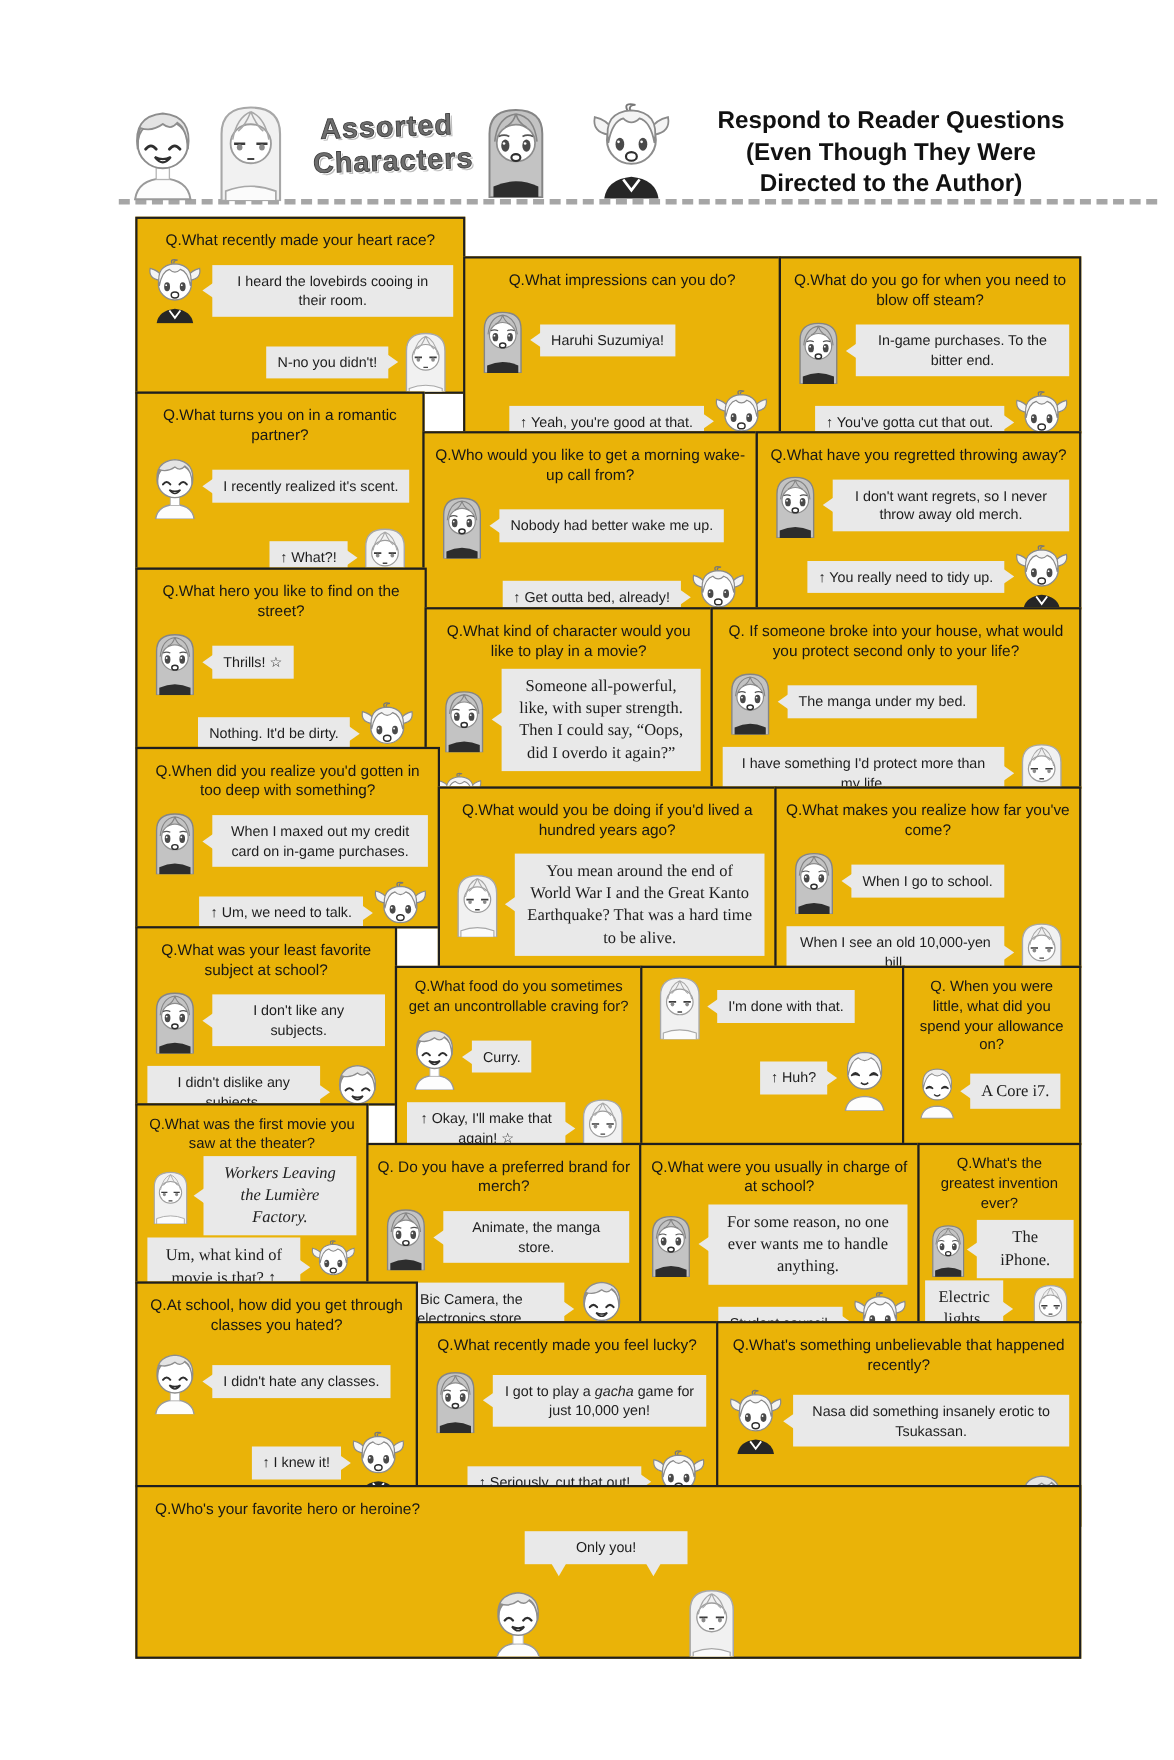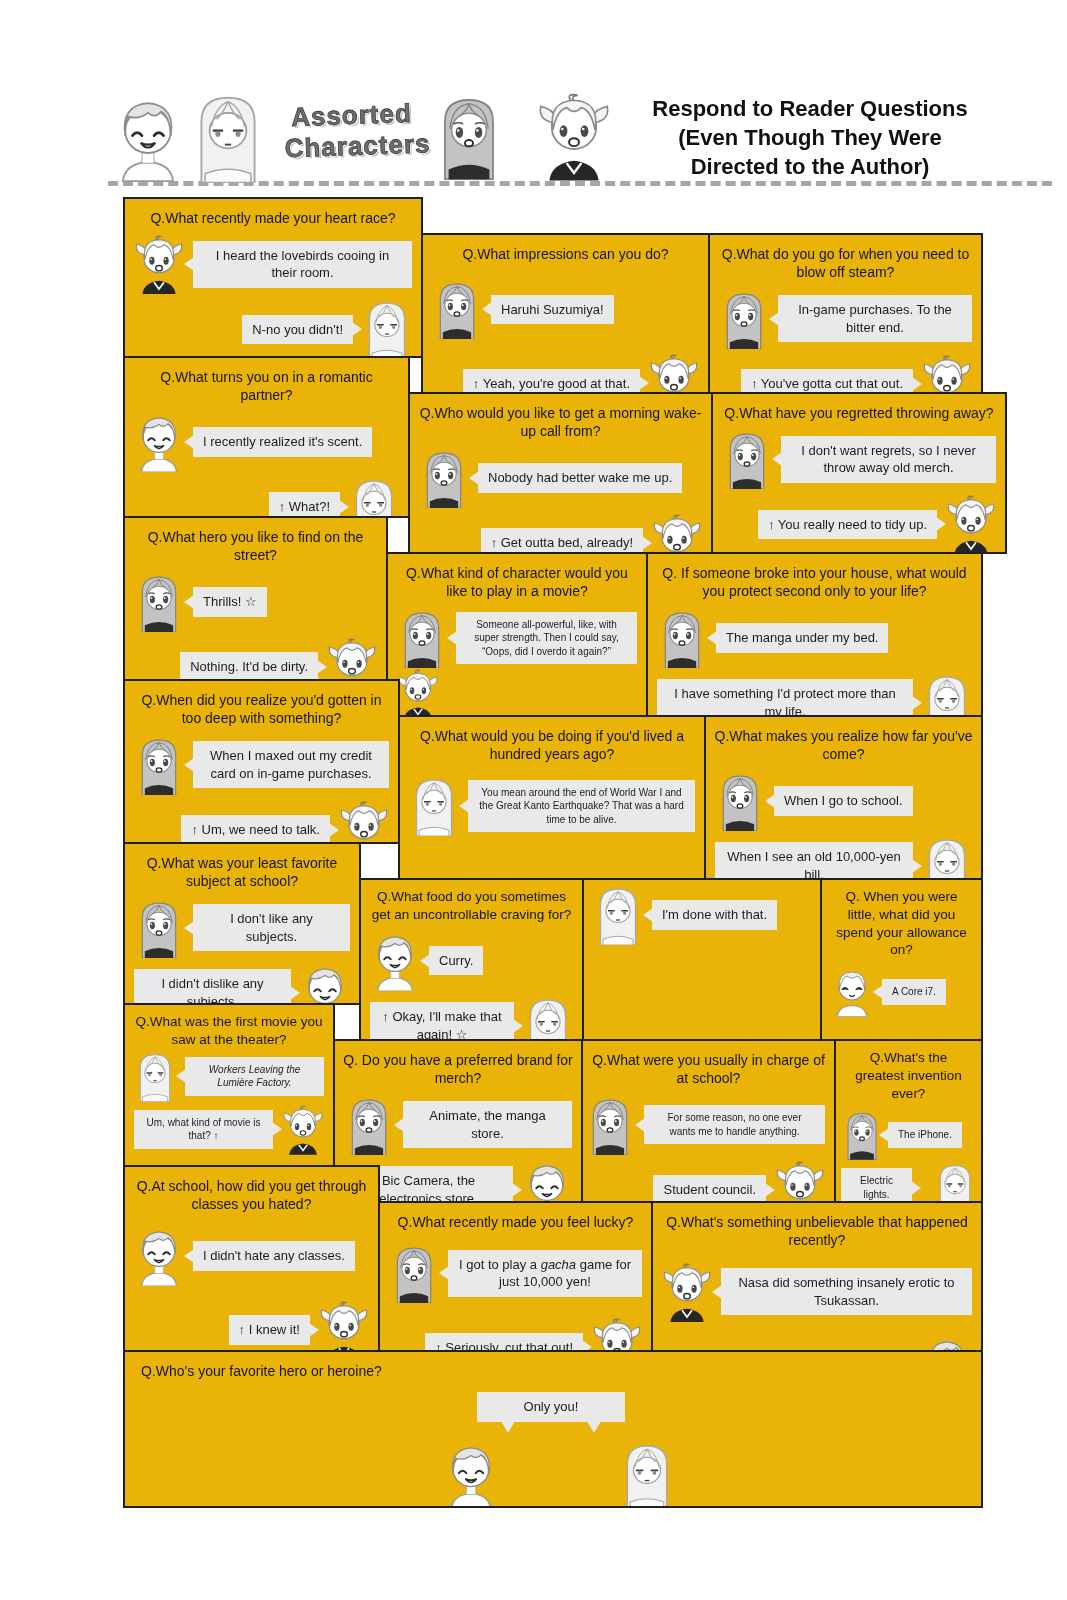--- a/index.html
+++ b/index.html
@@ -43,21 +43,21 @@
 
   .ex{display:flex;align-items:center;gap:9px;padding:0 9px;margin-top:5px;}
   .exr{justify-content:flex-end;}
   .face{width:50px;height:60px;flex:none;}
   .face.sm{width:42px;height:51px;}
 
   .bub{
     background:#e9e9e9;padding:6px 10px;font-size:13px;line-height:1.35;
     text-align:center;position:relative;color:#1d1d1d;max-width:80%;
   }
-  .bub.f12{font-size:10px;}
+  .bub.f12{font-size:15px;font-family:Liberation Serif, serif;}
   .bub.it{font-style:italic;}
   .bub i{font-style:italic;}
   .bub.tl::before{
     content:"";position:absolute;left:-9px;top:50%;margin-top:-7px;
     border-top:7px solid transparent;border-bottom:7px solid transparent;
     border-right:10px solid #e9e9e9;
   }
   .bub.tr::after{
     content:"";position:absolute;right:-9px;top:50%;margin-top:-7px;
     border-top:7px solid transparent;border-bottom:7px solid transparent;
@@ -210,21 +210,21 @@
         <div class="ex exr">
           <div class="bub tr">↑ You've gotta cut that out.</div>
           <svg class="face">
               <use href="#f-flaps"></use>
             </svg>
         </div>
       </div>
     </div>
 
     <div class="prow" style="height:162px">
-      <div class="panel" style="width:287px">
+      <div class="panel" style="width:263px">
         <div class="q">Q.What turns you on in a romantic partner?</div>
         <div class="ex">
           <svg class="face">
               <use href="#f-boy"></use>
             </svg>
           <div class="bub tl">I recently realized it's scent.</div>
         </div>
         <div class="ex exr">
           <div class="bub tr">↑ What?!</div>
           <svg class="face">
@@ -383,20 +383,26 @@
               <use href="#f-glight"></use>
             </svg>
         </div>
       </div>
       <div class="panel" style="width:240px">
         <div class="ex">
           <svg class="face">
               <use href="#f-glight"></use>
             </svg>
           <div class="bub tl">I'm done with that.</div>
+        </div>
+        <div class="ex exr">
+          <div class="bub tr">↑ Huh?</div>
+          <svg class="face">
+              <use href="#f-scrunch"></use>
+            </svg>
         </div>
       </div>
       <div class="panel" style="width:163px">
         <div class="q small">Q. When you were little, what did you spend your allowance on?</div>
         <div class="ex">
           <svg class="face sm">
               <use href="#f-scrunch"></use>
             </svg>
           <div class="bub tl f12">A Core i7.</div>
         </div>

